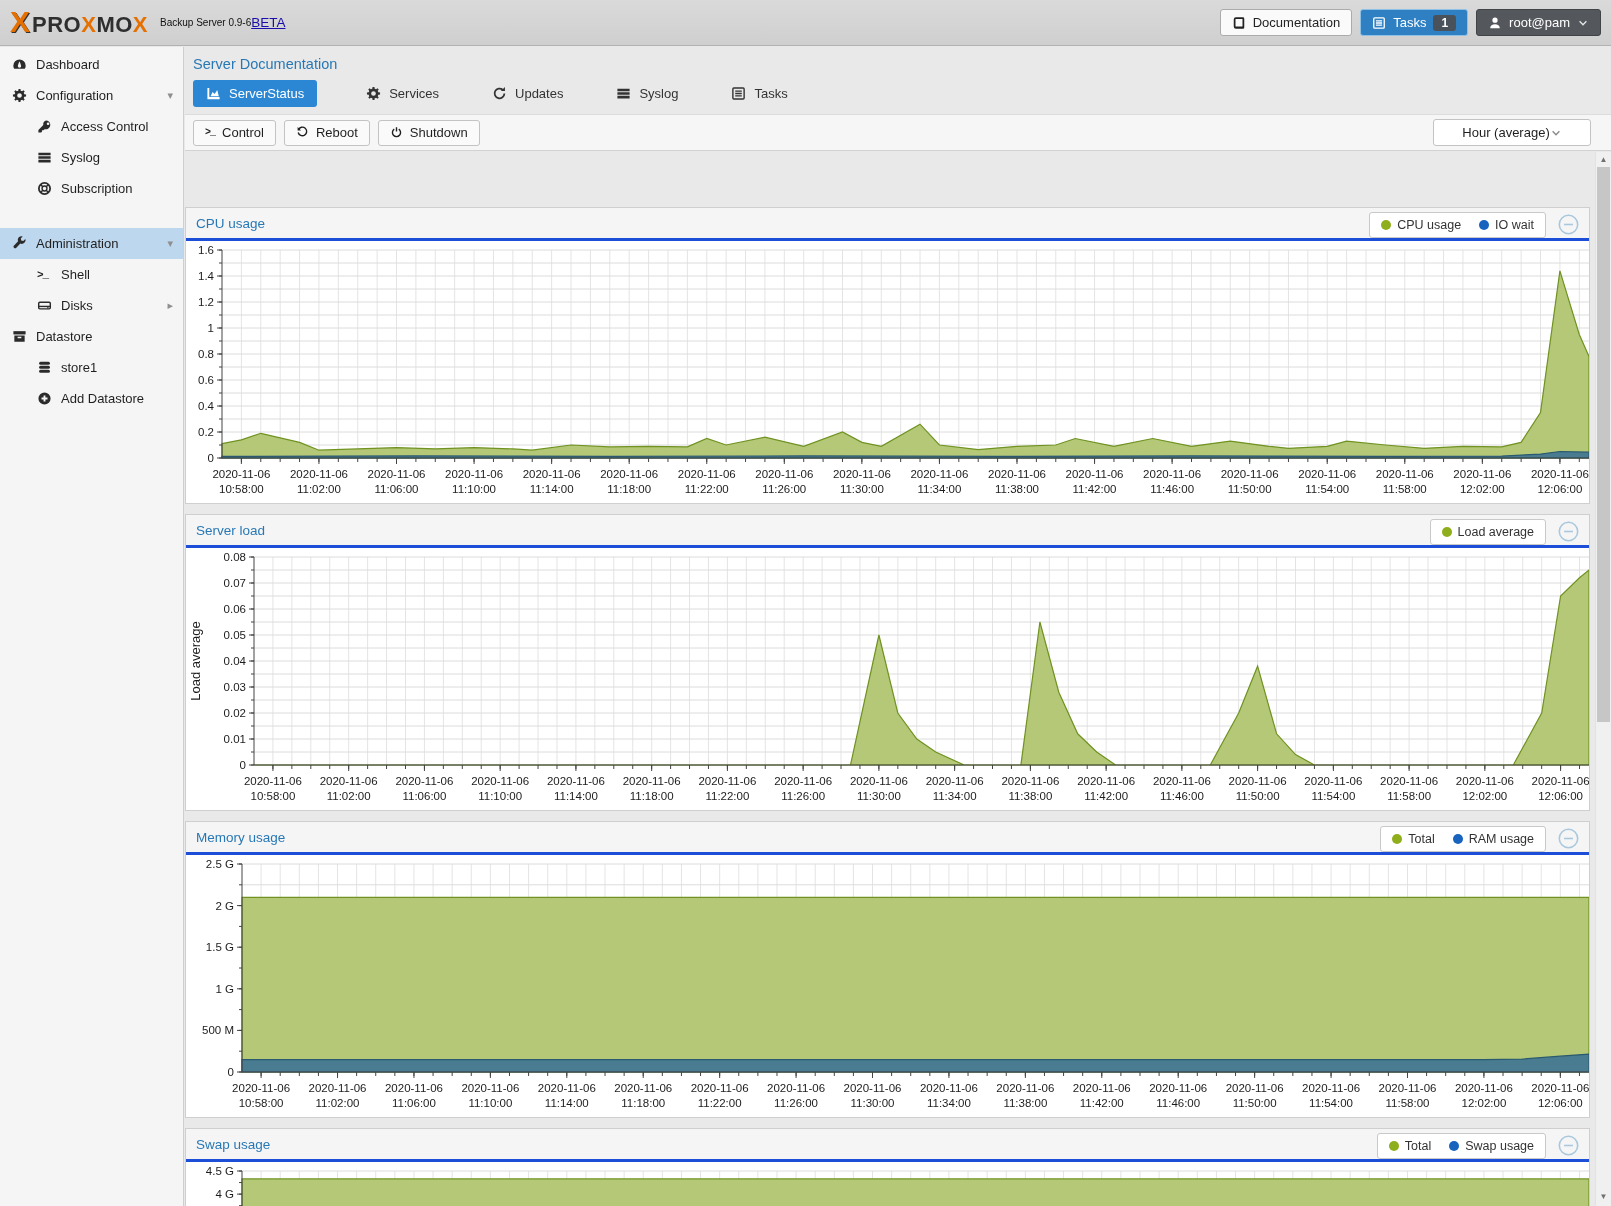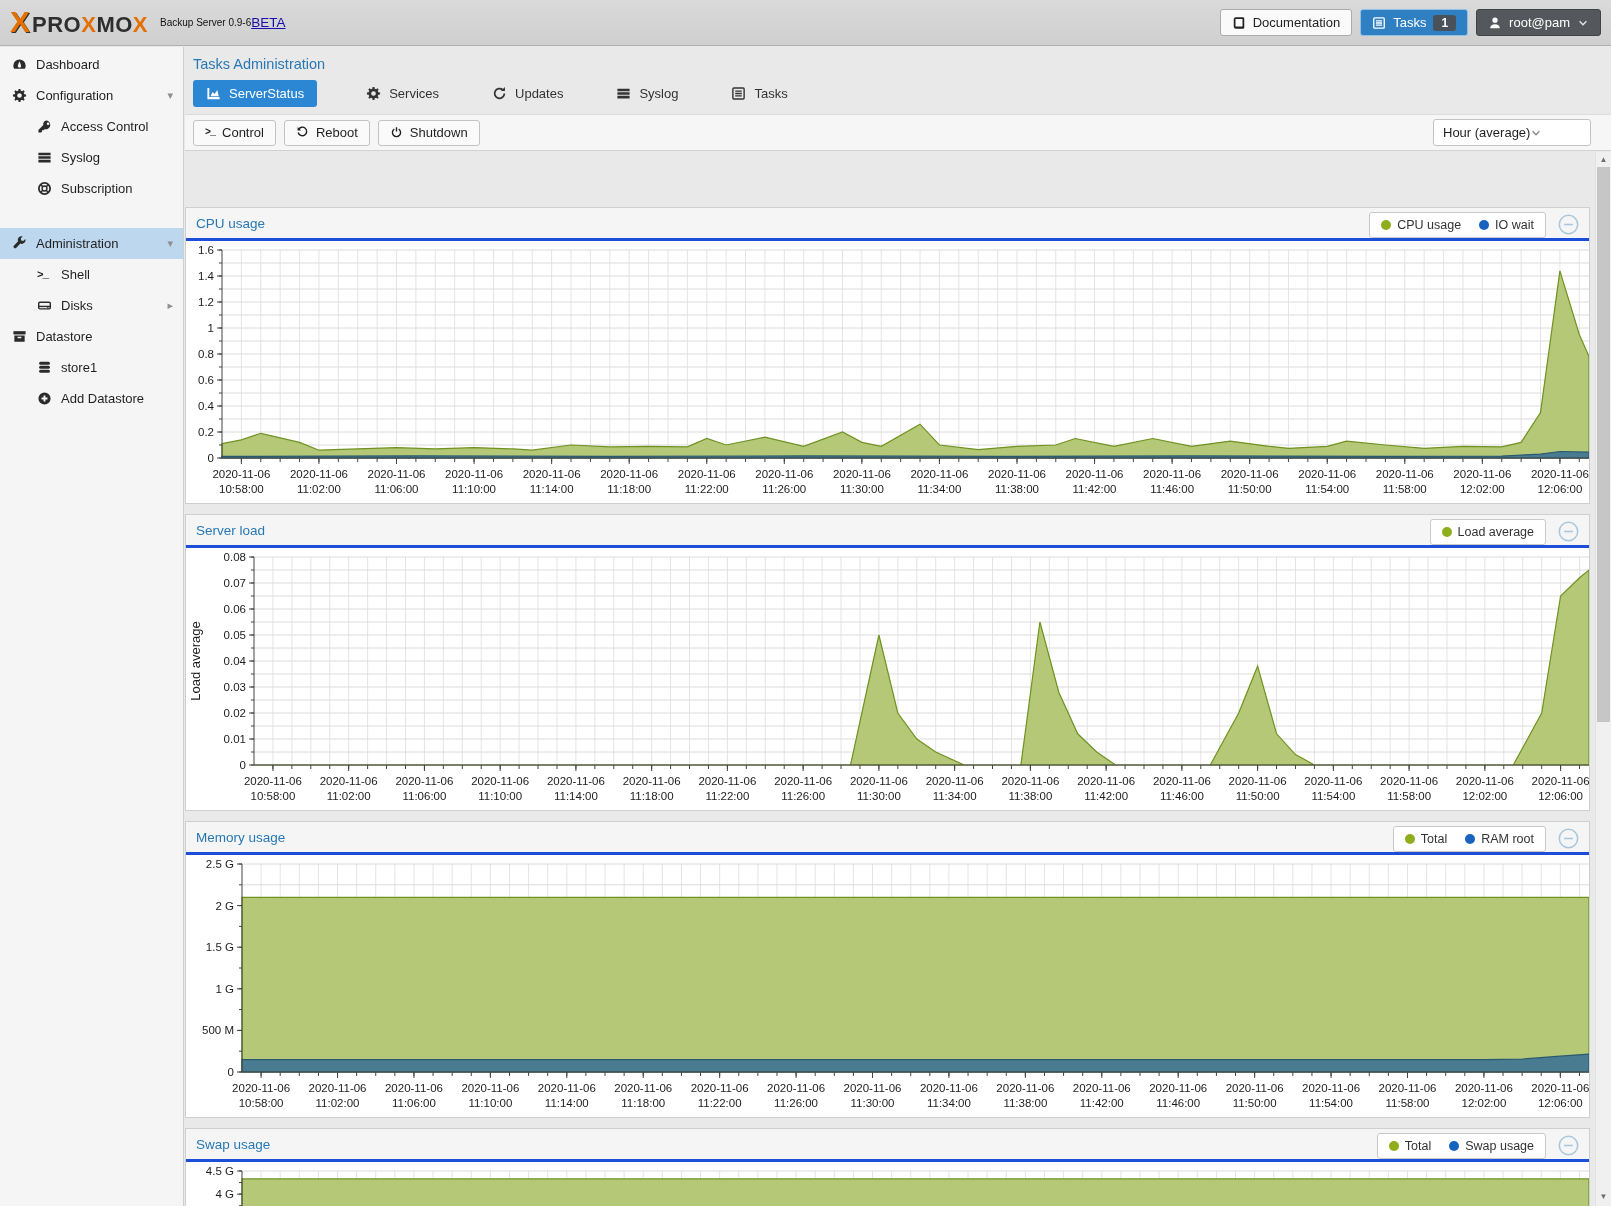--- a/index.html
+++ b/index.html
@@ -43,21 +43,21 @@
   .tab { display:flex; align-items:center; gap:8px; color:#333; cursor:pointer; padding:6px 4px; border-radius:3px; }
   .tab svg { width:15px; height:15px; }
   .tab.active { background:#2b87d3; color:#fff; padding:6px 13px; }
   .toolbar { height:37px; background:#f6f6f6; border-top:1px solid #dcdcdc; border-bottom:1px solid #d2d2d2;
     display:flex; align-items:center; gap:8px; padding:0 20px 0 8px; }
   .tool-btn { display:flex; align-items:center; gap:7px; height:26px; padding:0 11px;
     background:#fafafa; border:1px solid #c3c3c3; border-radius:3px; cursor:pointer; }
   .tool-btn svg { width:13px; height:13px; }
   .tool-btn .term { font-family:"Liberation Mono", monospace; font-weight:bold; font-size:10px; letter-spacing:-1px; }
   .timeframe { margin-left:auto; width:158px; height:27px; background:#fff; border:1px solid #c3c3c3;
-    border-radius:3px; display:flex; align-items:center; justify-content:flex-start; padding:0 9px; cursor:pointer; }
+    border-radius:3px; display:flex; align-items:center; justify-content:center; padding:0 9px; cursor:pointer; }
   .timeframe svg { width:12px; height:12px; color:#888; }
 
   
   .scrollarea { position:absolute; top:152px; left:0; right:21px; bottom:0; padding:8px 0 0 0; overflow:hidden; }
   .panel { background:#fff; border:1px solid #cfcfcf; margin-bottom:10px; }
   .panel-header { position:relative; height:33px; background:#f5f5f5; display:flex; align-items:center;
     padding:0 10px; border-bottom:3px solid #1d4ed8; }
   .panel-title { color:#2878b5; font-size:13.5px; }
   .legend { position:absolute; right:43px; top:4px; background:#fff; border:1px solid #c9c9c9; border-radius:3px;
     height:26px; display:flex; align-items:center; gap:18px; padding:0 11px; font-size:12.5px; color:#333; }
@@ -260,21 +260,21 @@
   </div>
   <div class="side-item child">
     <svg>
         <use href="#i-plus"></use>
       </svg>
     <span>Add Datastore</span>
   </div>
 </nav>
 
 <main class="content">
-  <div class="page-title">Tasks Administration</div>
+  <div class="page-title">Server Documentation</div>
 
   <div class="tabbar">
     <div class="tab active">
       <svg>
           <use href="#i-chart"></use>
         </svg>
       <span>ServerStatus</span>
     </div>
     <div class="tab">
       <svg>
@@ -837,21 +837,21 @@
     <section class="panel">
       <div class="panel-header">
         <span class="panel-title">Memory usage</span>
         <div class="legend">
             <span class="li">
               <span class="dot" style="background:#8fae1b"></span>
               <span>Total</span>
             </span>
             <span class="li">
               <span class="dot" style="background:#1763bd"></span>
-              <span>RAM root</span>
+              <span>RAM usage</span>
             </span>
           </div>
         <span class="collapse-btn"><svg>
               <use href="#i-minus-circle"></use>
             </svg></span>
       </div>
       <div class="chart">
           <svg width="1403" height="262">
             <line x1="75.1063829787234" y1="9" x2="75.1063829787234" y2="217" stroke="#e4e4e4"></line>
             <line x1="94.2127659574468" y1="9" x2="94.2127659574468" y2="217" stroke="#e4e4e4"></line>

